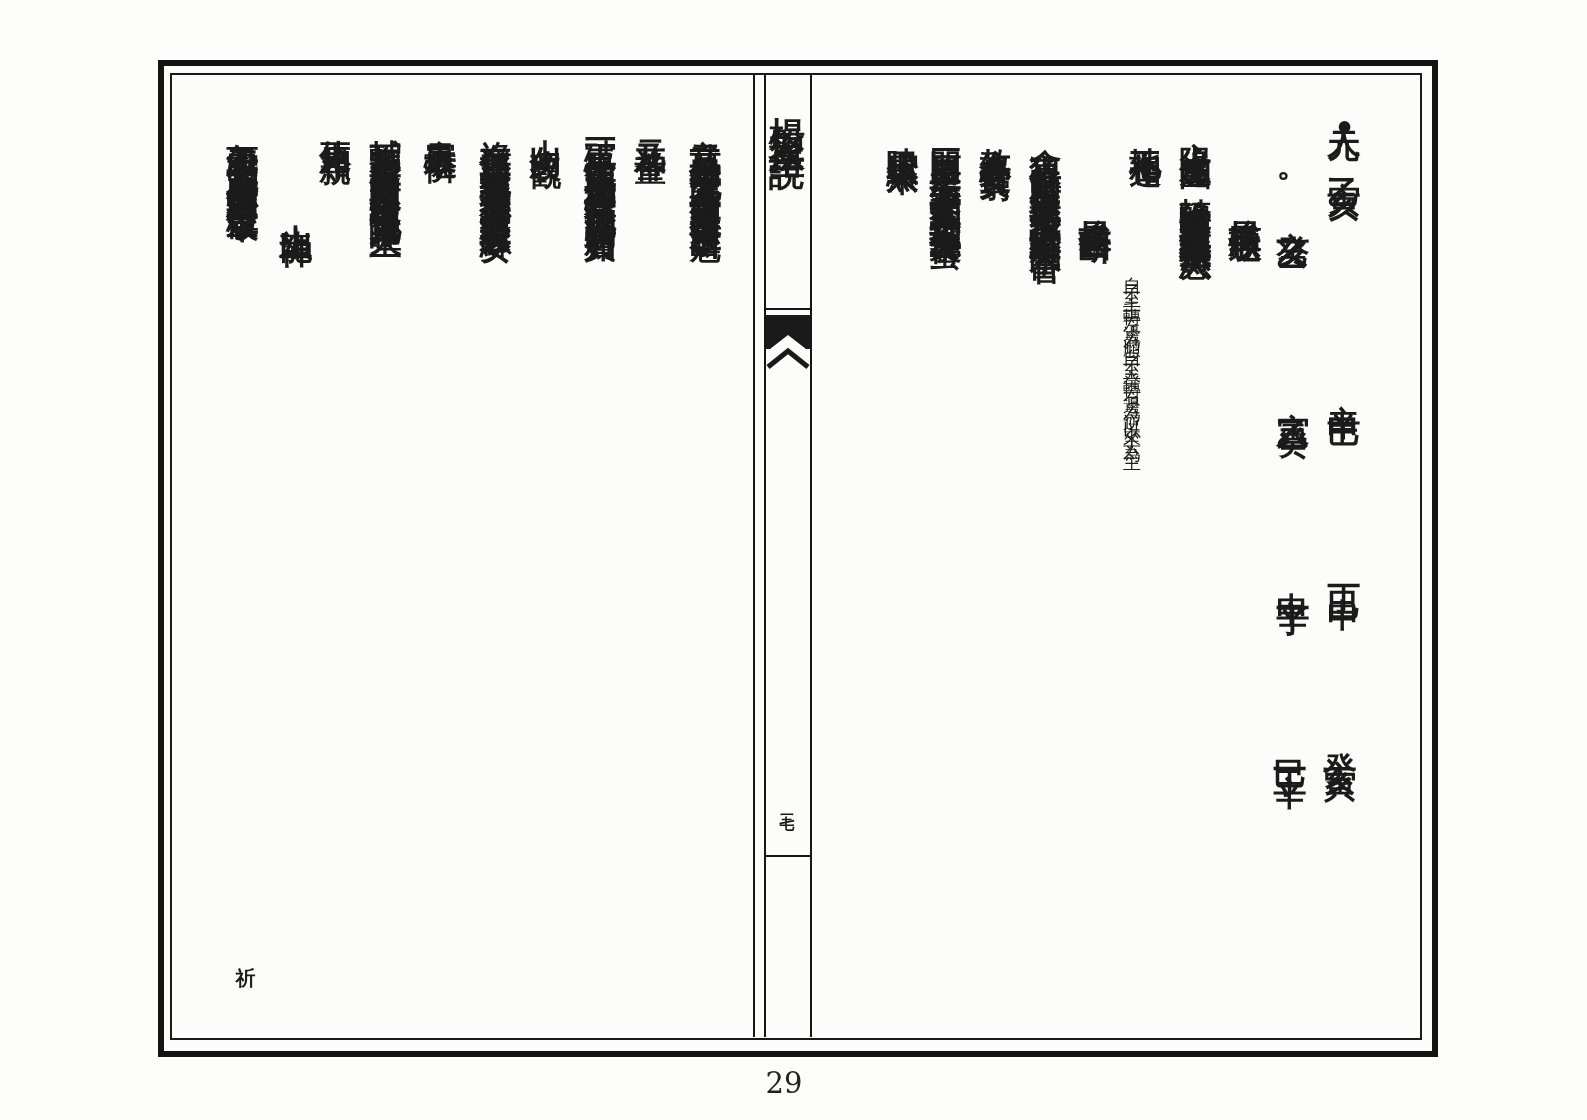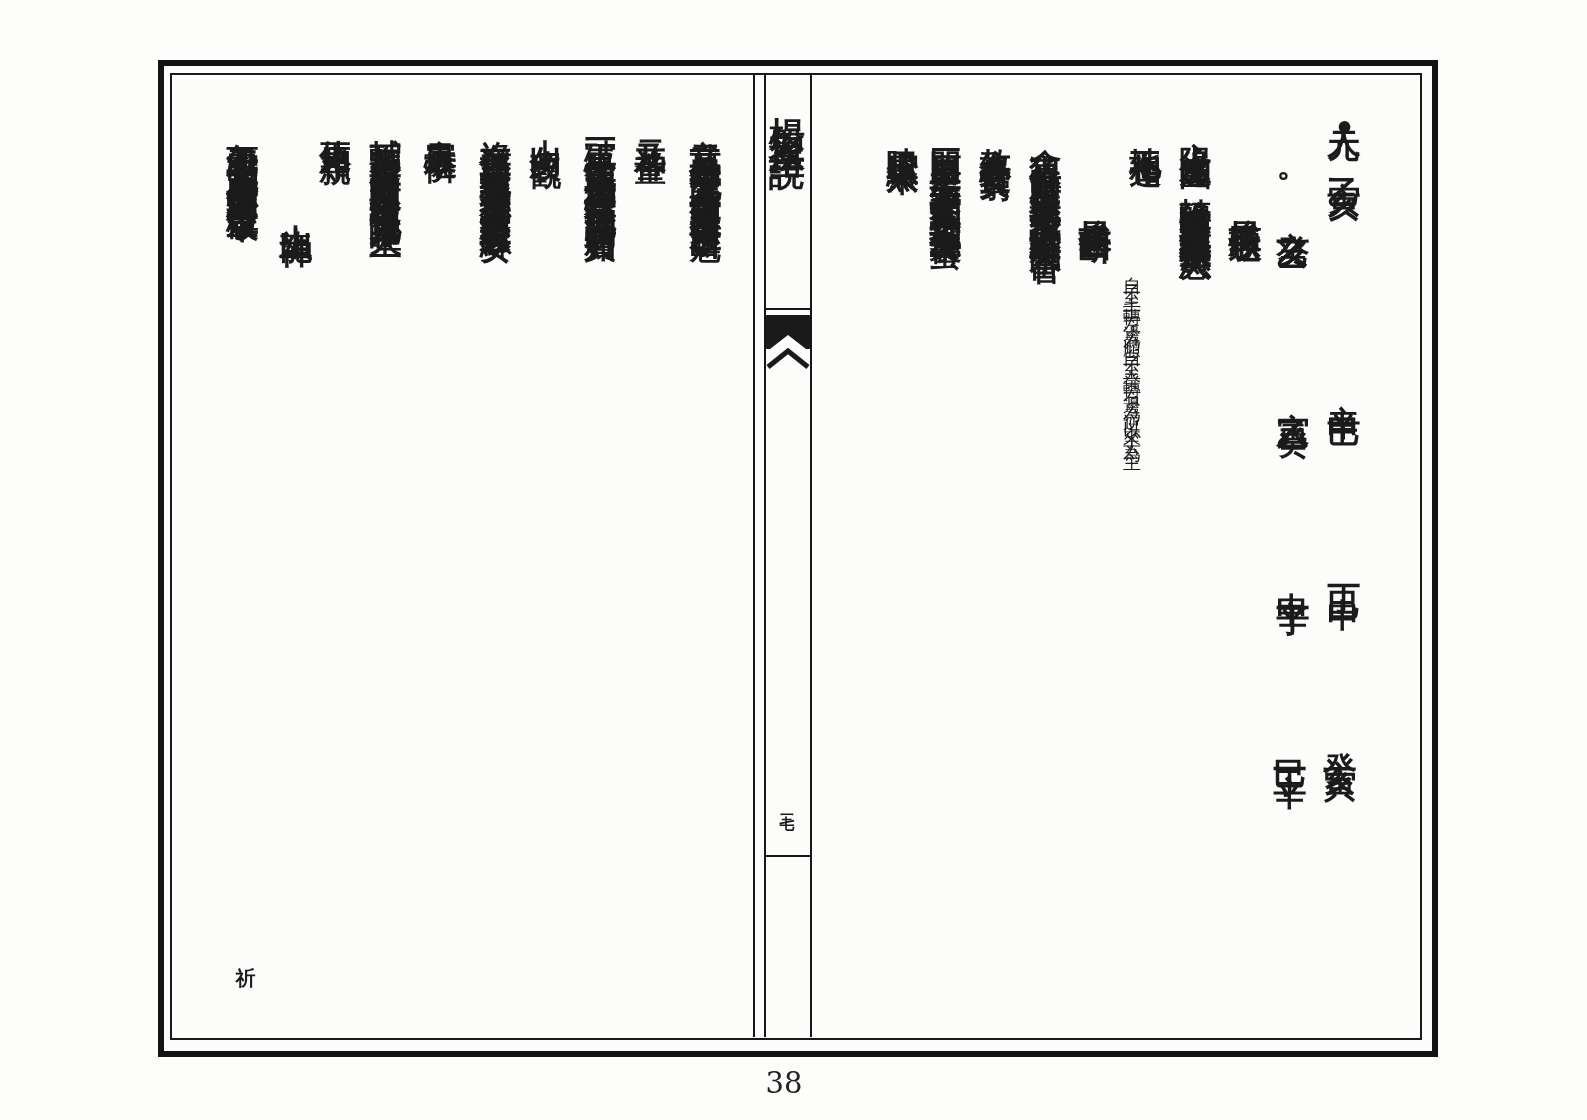--- a/index.html
+++ b/index.html
@@ -77,15 +77,15 @@
   <div class="v main" style="left:480px;top:114px;letter-spacing:4px;">祿存運與三碧連統運逢之子孫賢若還錯遺當衰退男鰥女</div>
   <div class="v main" style="left:425px;top:114px;letter-spacing:4px;">寡最堪憐</div>
 
   <div class="v main" style="left:370px;top:114px;letter-spacing:4px;">輔弼本是左右臣吉凶隨運不同論子肖孫賢兄弟睦火土一</div>
   <div class="v main" style="left:320px;top:114px;letter-spacing:4px;">体更相親</div>
 
   <div class="v head" style="left:280px;top:198px;">山上龍神</div>
   <div class="v main" style="left:227px;top:118px;">午酉丑右弼七八九寅丁庚以例作輔星艮丙辛位位是破軍</div>
   <div class="v" style="left:236px;top:950px;font-size:20px;font-weight:600;">祈</div>
 
-  <div class="pageno">38</div>
+  <div class="pageno">29</div>
 
 </div>
 
 </body></html>

